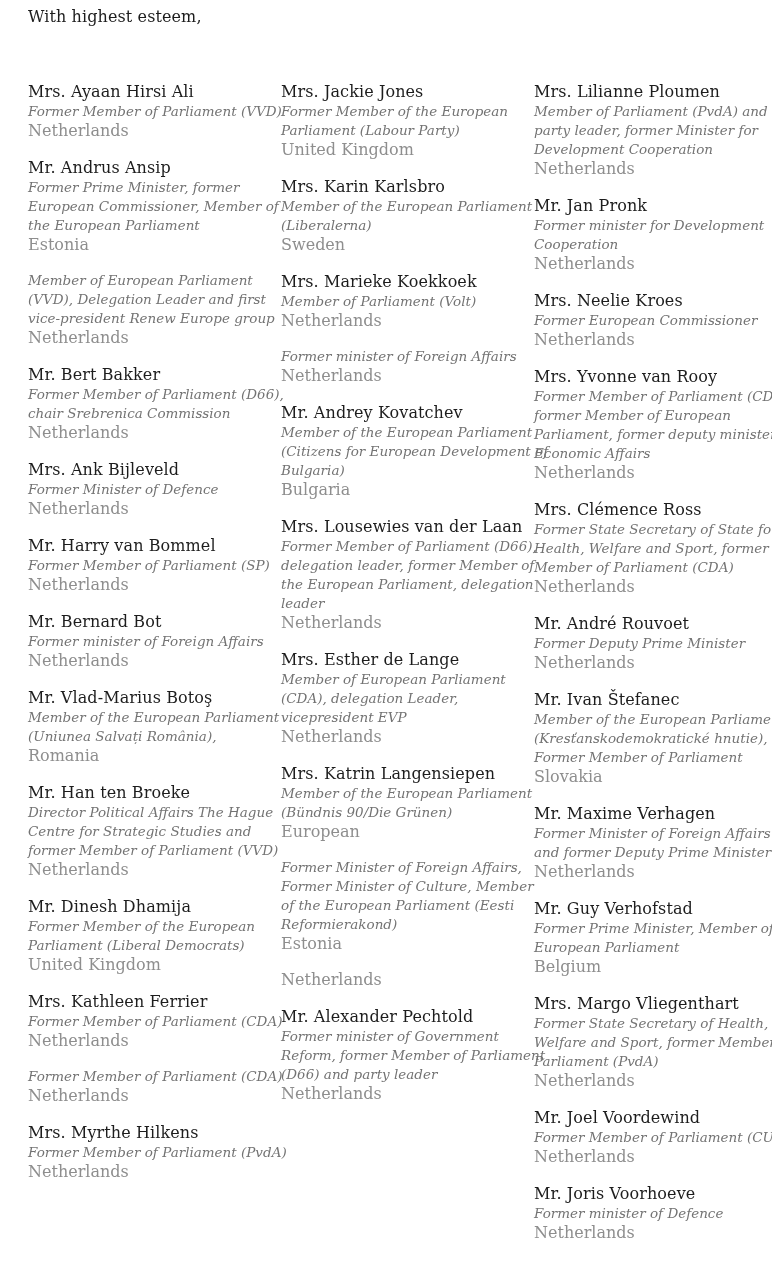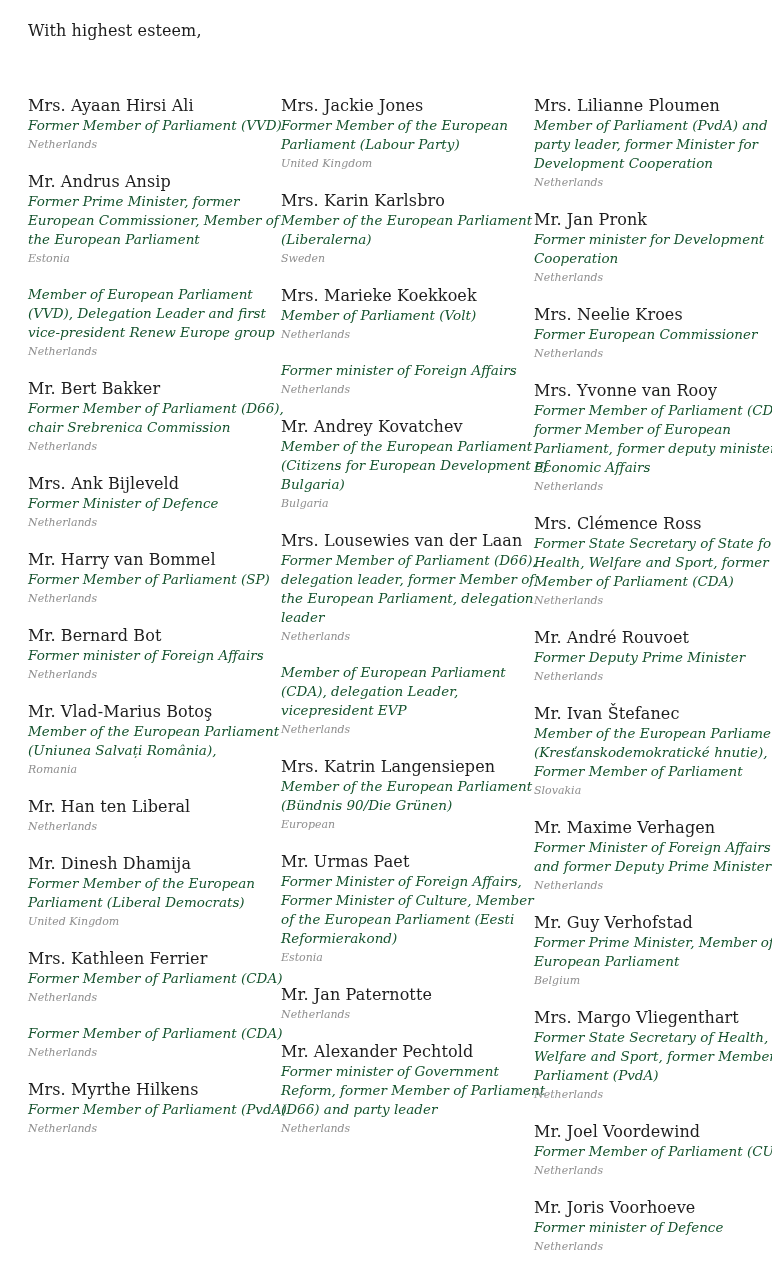--- a/index.html
+++ b/index.html
@@ -7,21 +7,21 @@
     padding: 0;
     background: #ffffff;
   }
   body {
     width: 772px;
     min-height: 1280px;
     font-family: "DejaVu Serif", serif;
     -webkit-font-smoothing: antialiased;
   }
   .page {
-    padding: 20px 0 0 28px;
+    padding: 6px 0 0 28px;
     box-sizing: border-box;
     width: 772px;
   }
   .closing {
     margin: 0;
     font-size: 16px;
     line-height: 21px;
     color: #1d1d1d;
     letter-spacing: 0.1px;
   }
@@ -42,27 +42,26 @@
     font-size: 16px;
     line-height: 21px;
     color: #1d1d1d;
     white-space: nowrap;
     letter-spacing: 0.1px;
   }
   .role {
     font-size: 13.5px;
     line-height: 19px;
     font-style: italic;
-    color: #14532d;
+    color: #737373;
     white-space: pre;
   }
   .country {
-    font-size: 11px;
+    font-size: 16px;
     line-height: 19px;
-    font-style: italic;
     color: #8e8e8e;
     white-space: nowrap;
   }
 </style>
 </head>
 <body>
 
 <div class="page">
   <p class="closing">With highest esteem,</p>
 
@@ -107,21 +106,24 @@
     <div class="role">Former minister of Foreign Affairs</div>
     <div class="country">Netherlands</div>
   </div>
         <div class="entry">
     <div class="name">Mr. Vlad-Marius Botoş</div>
     <div class="role">Member of the European Parliament
 (Uniunea Salvați România),</div>
     <div class="country">Romania</div>
   </div>
         <div class="entry">
-    <div class="name">Mr. Han ten Liberal</div>
+    <div class="name">Mr. Han ten Broeke</div>
+    <div class="role">Director Political Affairs The Hague
+Centre for Strategic Studies and
+former Member of Parliament (VVD)</div>
     <div class="country">Netherlands</div>
   </div>
         <div class="entry">
     <div class="name">Mr. Dinesh Dhamija</div>
     <div class="role">Former Member of the European
 Parliament (Liberal Democrats)</div>
     <div class="country">United Kingdom</div>
   </div>
         <div class="entry">
     <div class="name">Mrs. Kathleen Ferrier</div>
@@ -169,41 +171,40 @@
   </div>
         <div class="entry">
     <div class="name">Mrs. Lousewies van der Laan</div>
     <div class="role">Former Member of Parliament (D66),
 delegation leader, former Member of
 the European Parliament, delegation
 leader</div>
     <div class="country">Netherlands</div>
   </div>
         <div class="entry">
+    <div class="name">Mrs. Esther de Lange</div>
     <div class="role">Member of European Parliament
 (CDA), delegation Leader,
 vicepresident EVP</div>
     <div class="country">Netherlands</div>
   </div>
         <div class="entry">
     <div class="name">Mrs. Katrin Langensiepen</div>
     <div class="role">Member of the European Parliament
 (Bündnis 90/Die Grünen)</div>
     <div class="country">European</div>
   </div>
         <div class="entry">
-    <div class="name">Mr. Urmas Paet</div>
     <div class="role">Former Minister of Foreign Affairs,
 Former Minister of Culture, Member
 of the European Parliament (Eesti
 Reformierakond)</div>
     <div class="country">Estonia</div>
   </div>
         <div class="entry">
-    <div class="name">Mr. Jan Paternotte</div>
     <div class="country">Netherlands</div>
   </div>
         <div class="entry">
     <div class="name">Mr. Alexander Pechtold</div>
     <div class="role">Former minister of Government
 Reform, former Member of Parliament
 (D66) and party leader</div>
     <div class="country">Netherlands</div>
   </div>
       </div>

